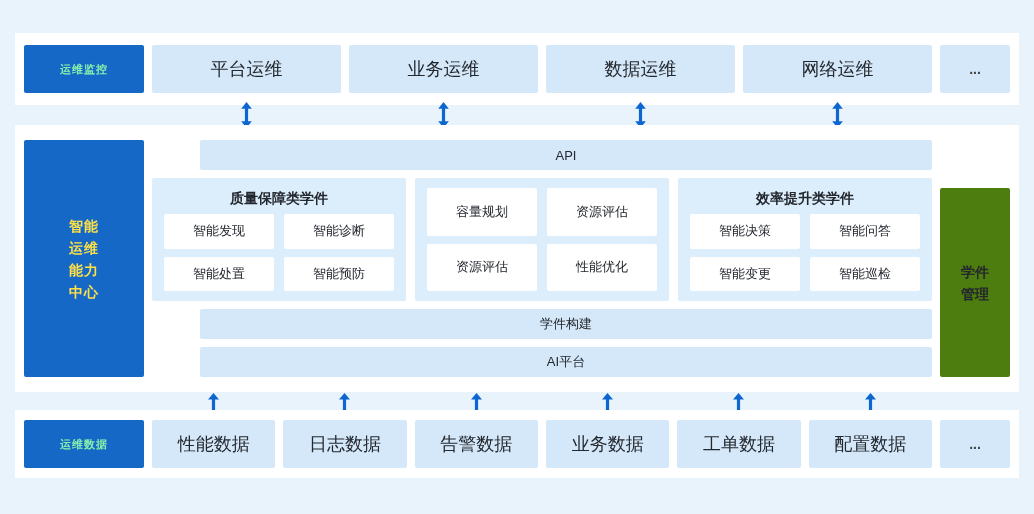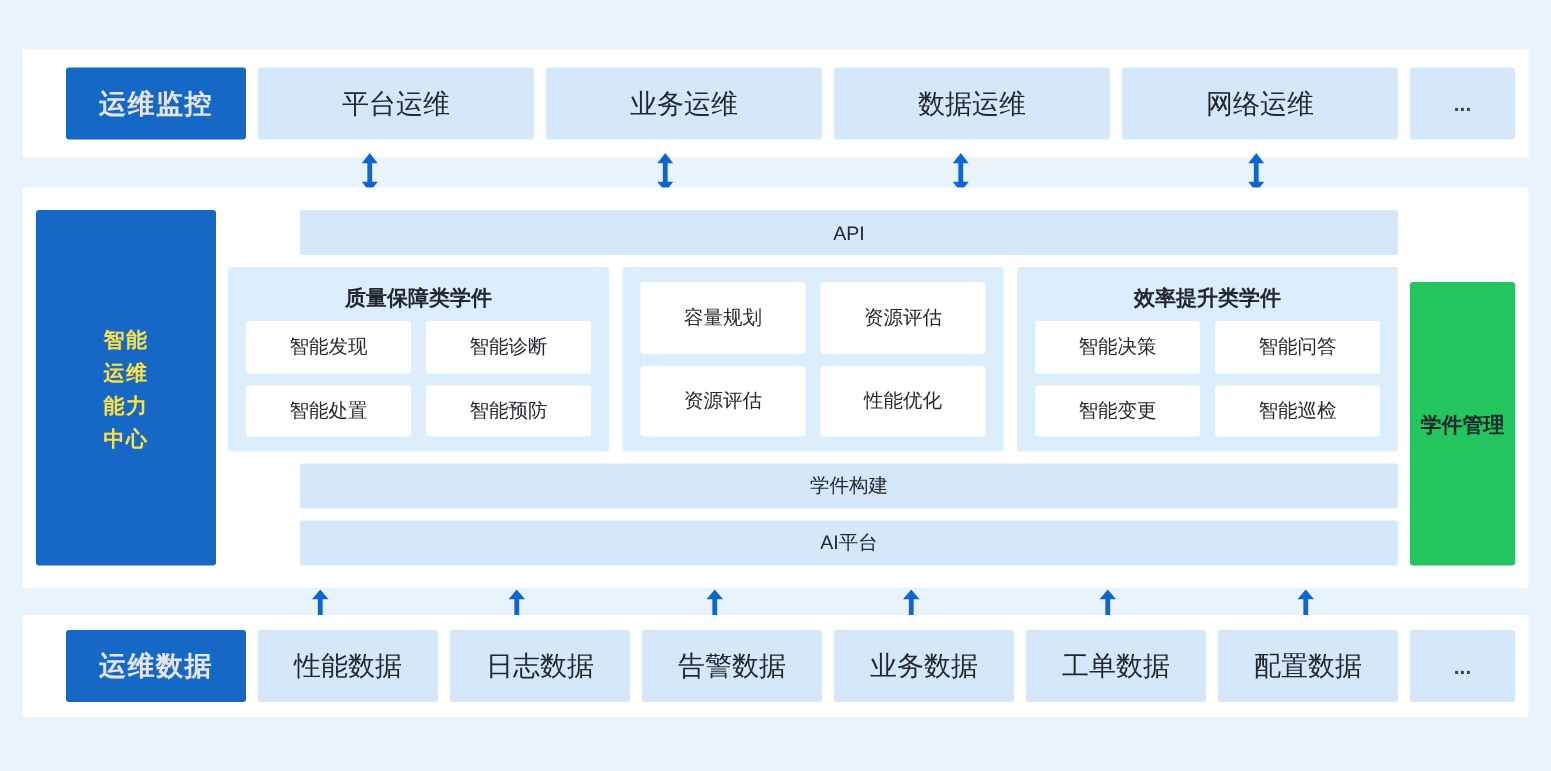--- a/index.html
+++ b/index.html
@@ -11,23 +11,23 @@
   }
   .panel { position:absolute; left:15px; width:1004px; background:#ffffff; }
   .top-panel    { top:33px;  height:72px; }
   .mid-panel    { top:125px; height:267px; }
   .bottom-panel { top:410px; height:68px; }
 
   .hrow { display:flex; gap:8px; height:100%; padding:12px 9px; }
   .bottom-panel .hrow { padding:10px 9px; }
 
   .label-box {
-    flex:0 0 120px; background:#1668c7; color:#e5e5e5;
-    display:flex; align-items:center; justify-content:center;
-    font-size:18px; font-weight:600; letter-spacing:1px; border-radius:2px;margin-left:20px;
+    flex:0 0 120px; background:#1668c7; color:#86efac;
+    display:flex; align-items:center; justify-content:center;
+    font-size:11px; font-weight:600; letter-spacing:1px; border-radius:2px;
   }
   .item-box {
     flex:1 1 0; background:#d4e8f9;
     display:flex; align-items:center; justify-content:center;
     font-size:18px; font-weight:400; border-radius:2px;
   }
   .more-box {
     flex:0 0 70px; background:#d4e8f9;
     display:flex; align-items:center; justify-content:center;
     font-size:14px; font-weight:700; color:#444; border-radius:2px;
@@ -58,22 +58,22 @@
   .group-grid {
     flex:1 1 0; display:grid; grid-template-columns:1fr 1fr;
     grid-template-rows:1fr 1fr; gap:8px 10px; margin-top:2px;
   }
   .sub-box {
     background:#ffffff; border-radius:2px;
     display:flex; align-items:center; justify-content:center;
     font-size:13px; font-weight:500;
   }
   .side-box {
-    flex:0 0 70px; background:#22c55e; border-radius:2px;
-    display:flex; flex-direction:row; align-items:center; justify-content:center;
+    flex:0 0 70px; background:#4d7c0f; border-radius:2px;
+    display:flex; flex-direction:column; align-items:center; justify-content:center;
     font-size:14px; font-weight:600; line-height:22px;margin-top:48px;
   }
 
   
   .arrow-row {
     position:absolute; left:15px; width:1004px;
     display:flex; gap:8px; padding:0 9px; align-items:center;
   }
   .arrow-row-top    { top:104px; height:22px; }
   .arrow-row-bottom { top:392px; height:18px; }

